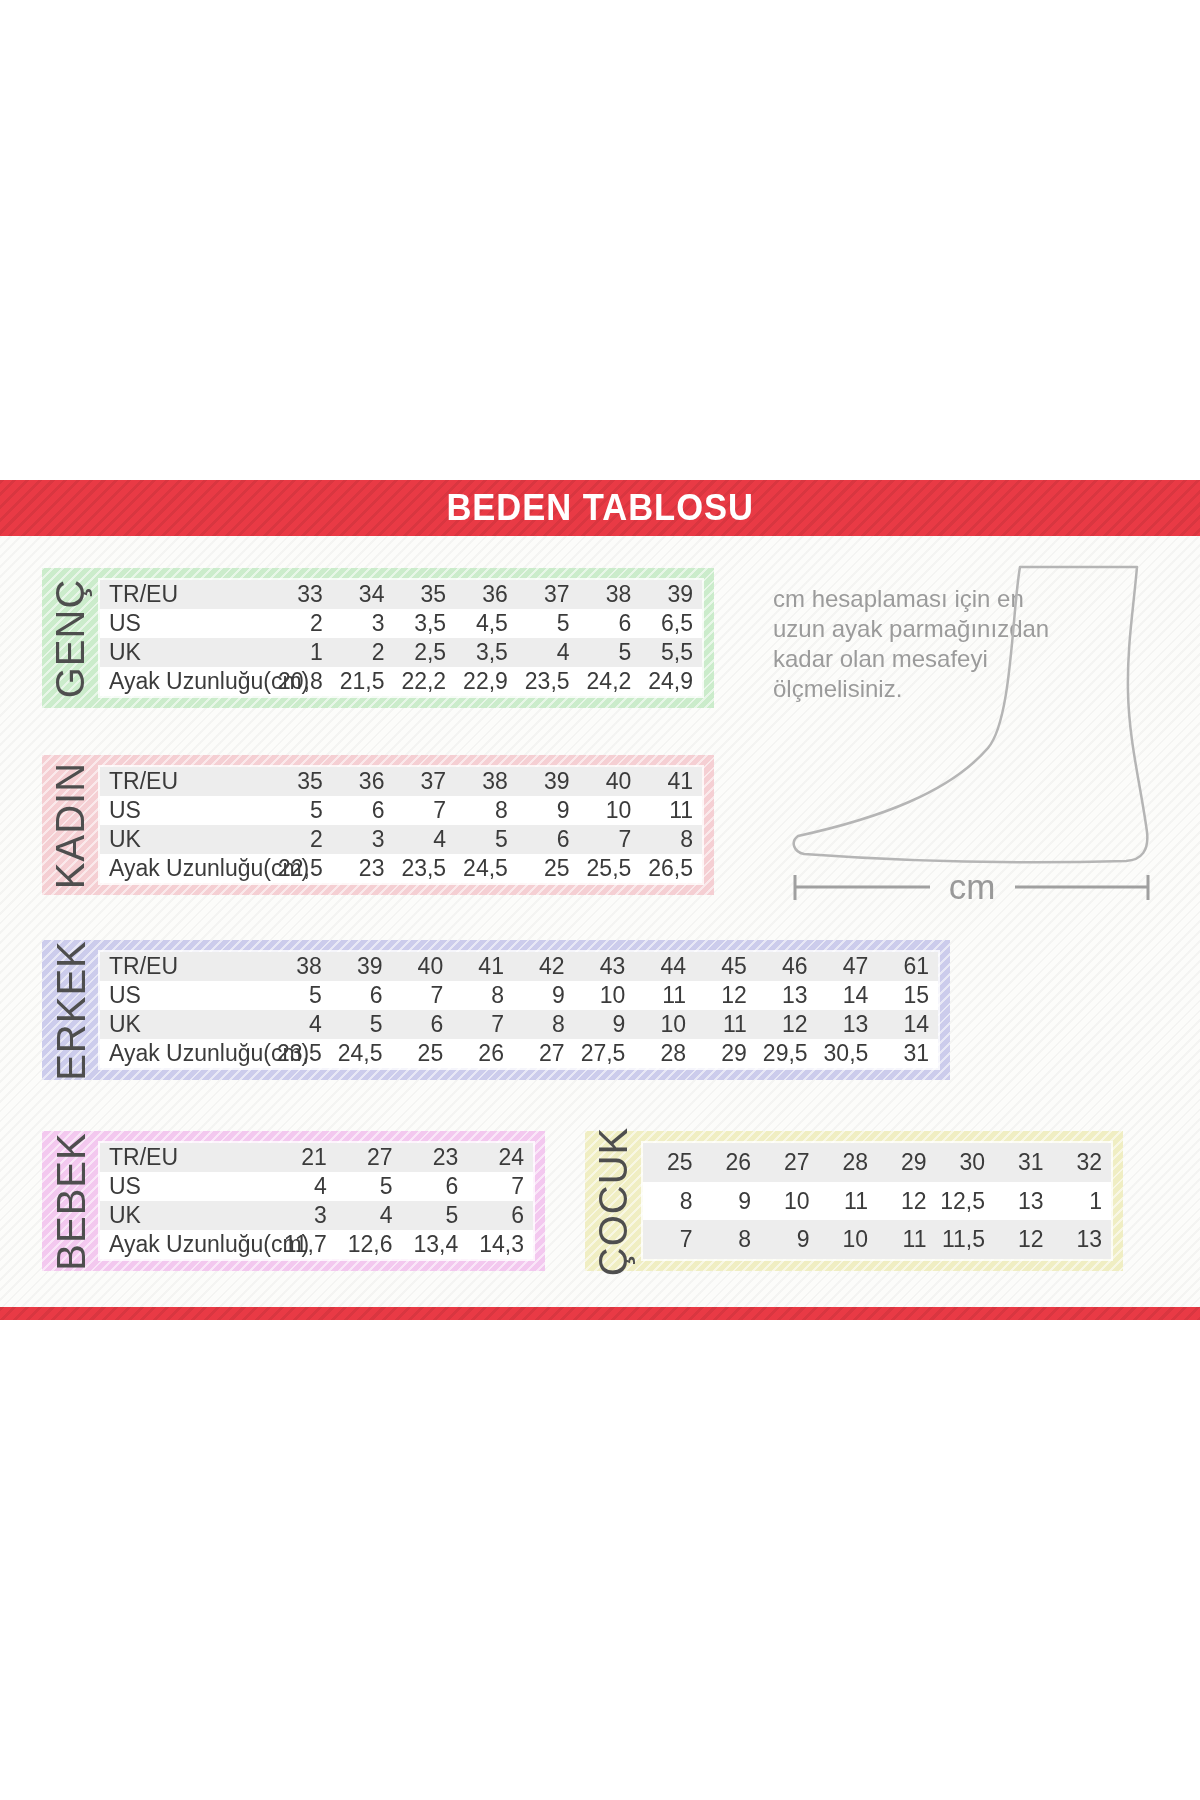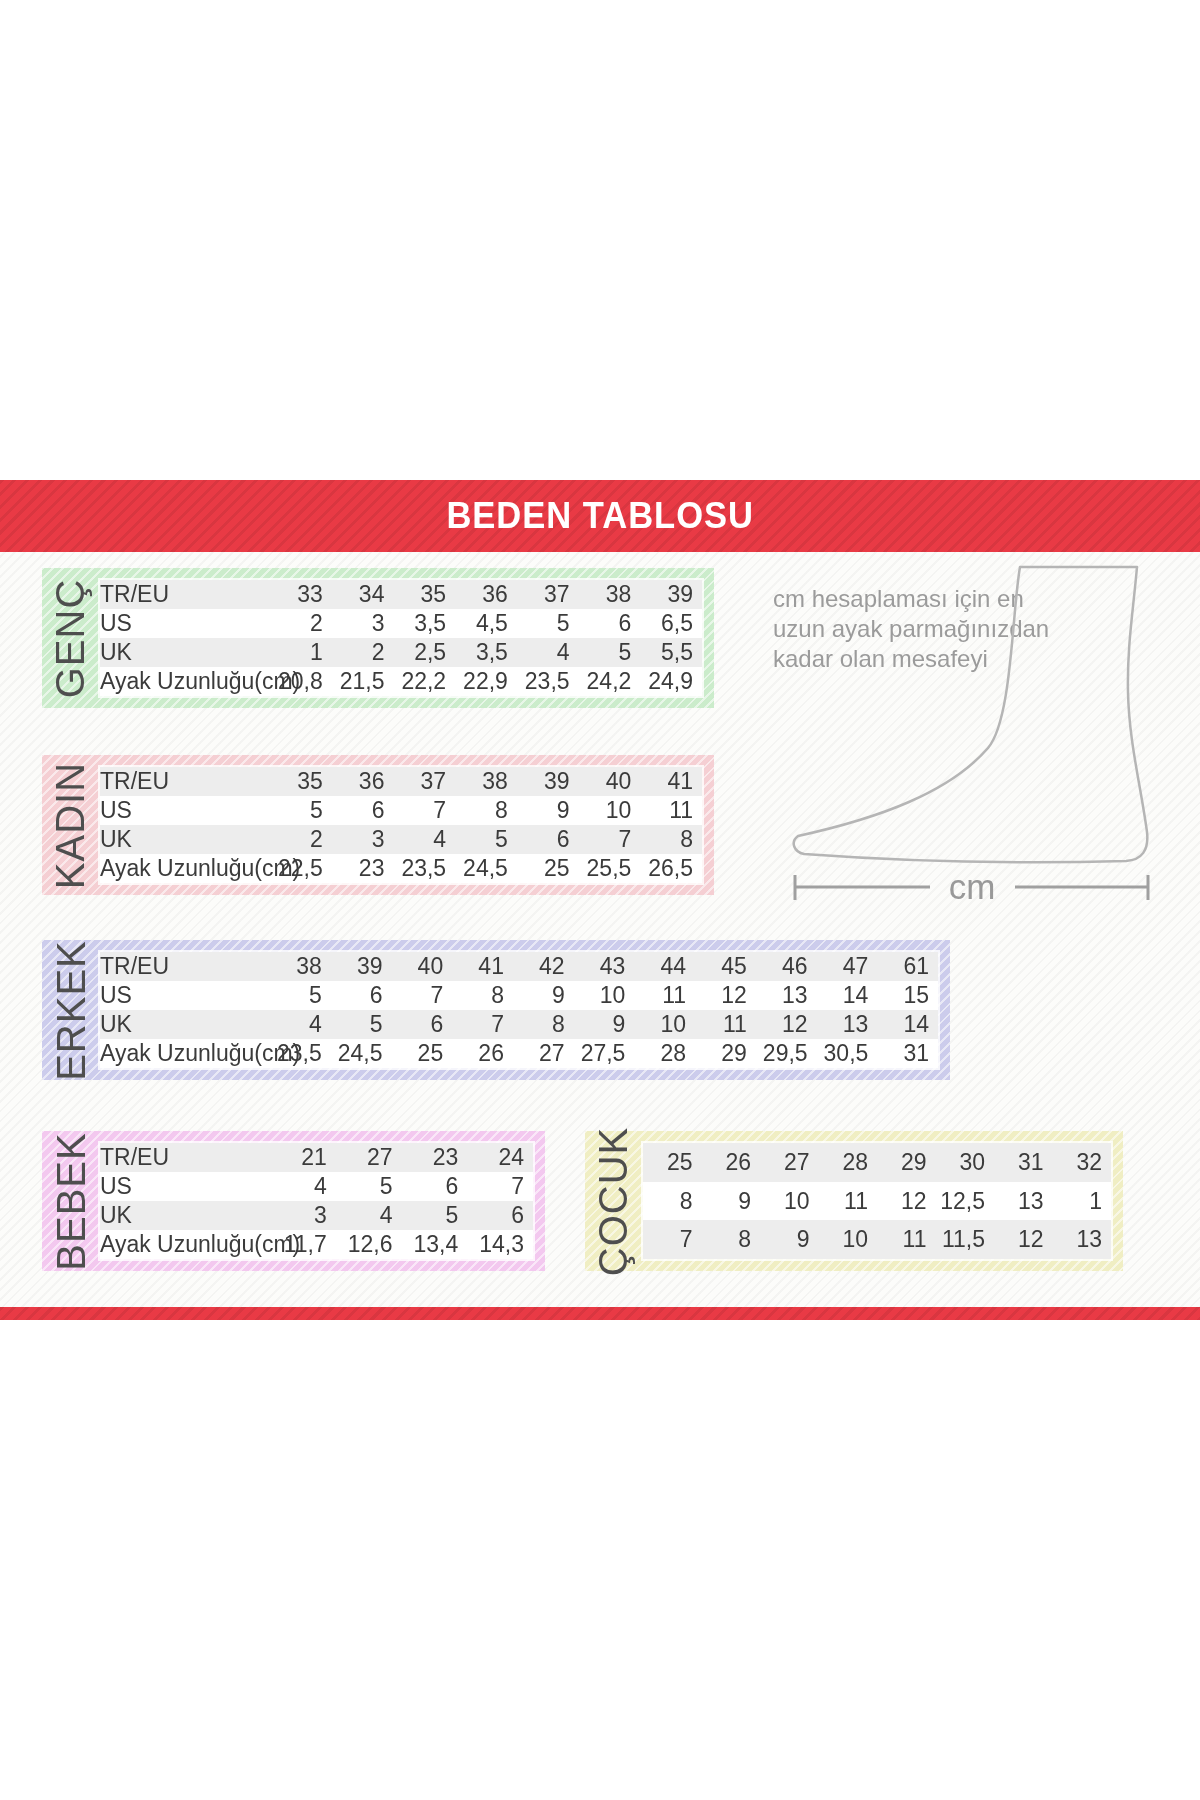--- a/index.html
+++ b/index.html
@@ -3,21 +3,21 @@
 <meta charset="utf-8">
 <style>
   html,body { margin:0; padding:0; background:#ffffff; }
   body {
     width:1200px; height:1800px; position:relative; overflow:hidden;
     font-family:"Liberation Sans", sans-serif;
   }
 
   
   .banner {
-    position:absolute; left:0; top:480px; width:1200px; height:72px;
+    position:absolute; left:0; top:480px; width:1200px; height:56px;
     background-image:repeating-linear-gradient(135deg, rgba(0,0,0,0.07) 0px, rgba(0,0,0,0.07) 3px, rgba(0,0,0,0) 3px, rgba(0,0,0,0) 9px);
     background-color:#e93a45;
     display:flex; align-items:center; justify-content:center;
   }
   .banner .title {
     color:#ffffff; font-size:36px; font-weight:bold; letter-spacing:1px;
     transform:scaleX(0.96);
   }
 
   
@@ -47,21 +47,21 @@
     transform:rotate(-90deg); transform-origin:center;
     white-space:nowrap; font-size:40px; color:#4e4e4e; letter-spacing:1px;
   }
   .tbl {
     flex:1; display:flex; flex-direction:column; background:#ffffff;
     box-shadow:0 0 0 2px rgba(255,255,255,0.8);
   }
   .trow { flex:1; display:flex; align-items:center; font-size:23px; color:#3b3b3b; }
   .trow.shaded { background:#ededed; }
   .trow.plain  { background:#ffffff; }
-  .rl { flex:0 0 170px; width:170px; box-sizing:border-box; text-align:left; white-space:nowrap; }
+  .rl { flex:0 0 170px; width:170px; box-sizing:border-box; padding-left:9px; text-align:left; white-space:nowrap; }
   .rv { flex:1; text-align:right; padding-right:9px; white-space:nowrap; }
 
   
   .note {
     position:absolute; left:773px; top:584px; width:290px;
     font-size:24px; line-height:30px; color:#9b9b9b;
   }
 
   
   .foot-svg { position:absolute; left:770px; top:552px; }
@@ -308,20 +308,21 @@
         <div class="rv">12</div>
         <div class="rv">13</div>
       </div>
     </div>
 </div>
 
 <div class="note">
   <div>cm hesaplaması için en</div>
   <div>uzun ayak parmağınızdan</div>
   <div>kadar olan mesafeyi</div>
+  <div>ölçmelisiniz.</div>
 </div>
 
 <svg class="foot-svg" width="400" height="360" viewBox="0 0 400 360">
   <path d="M250,15 L367,15
            C363,60 357,95 358,140
            C359,190 371,235 377,280
            C379,298 372,308 356,309
            C250,312 130,309 34,302
            C24,300 20,290 28,284
            C110,266 180,240 218,196

